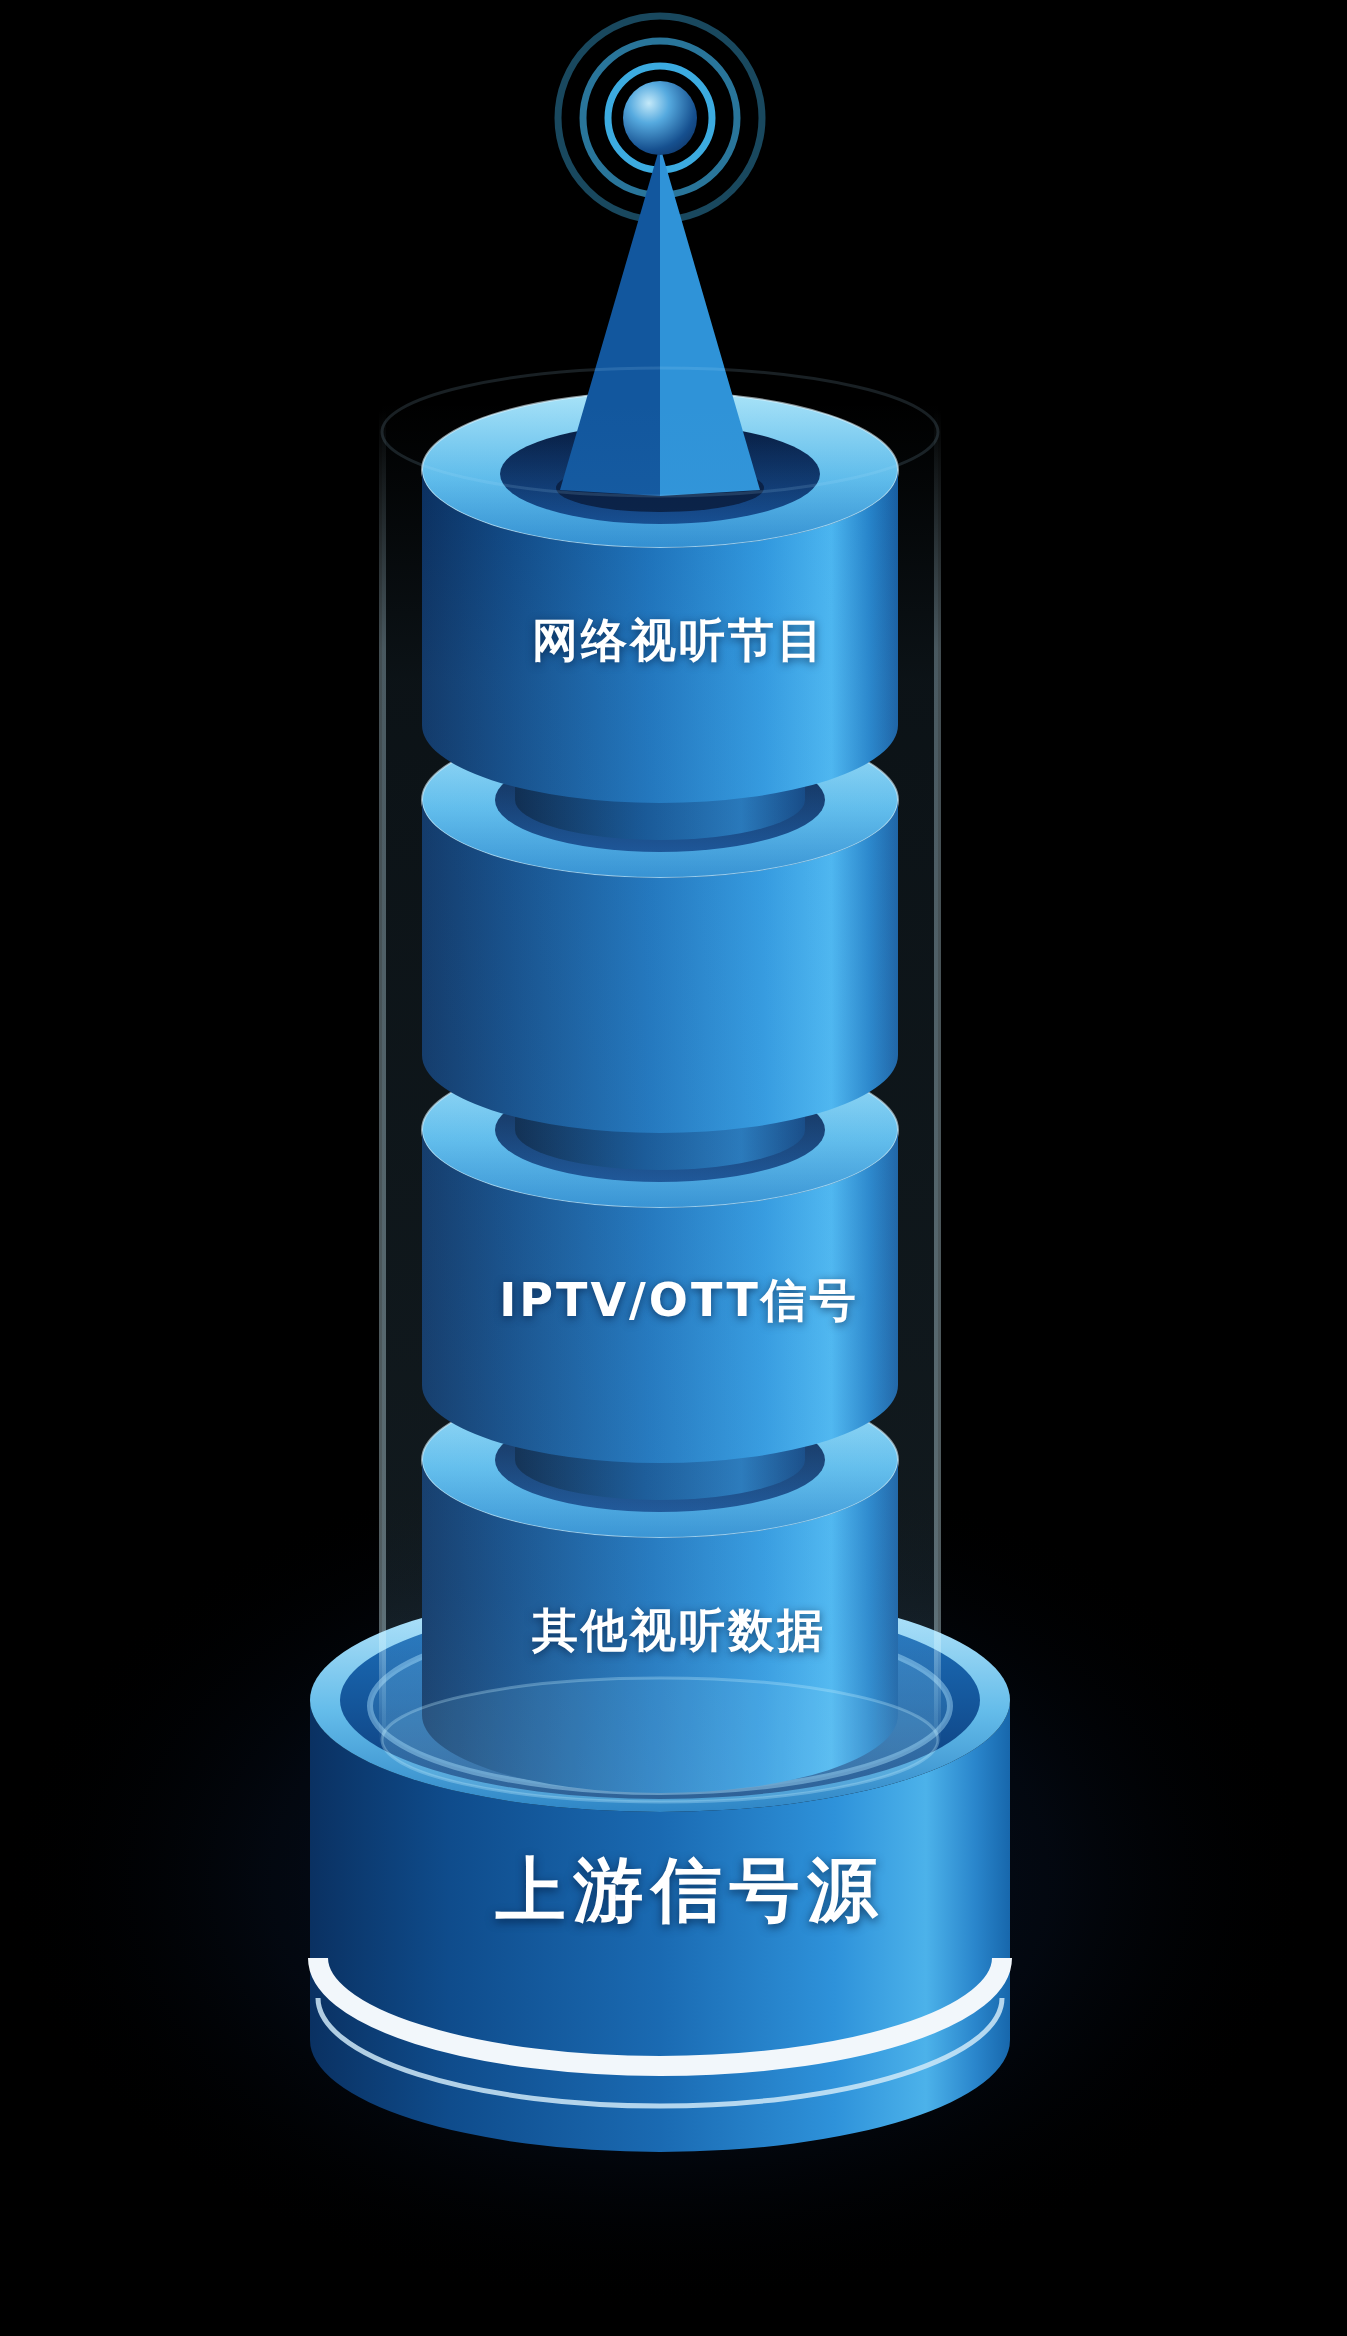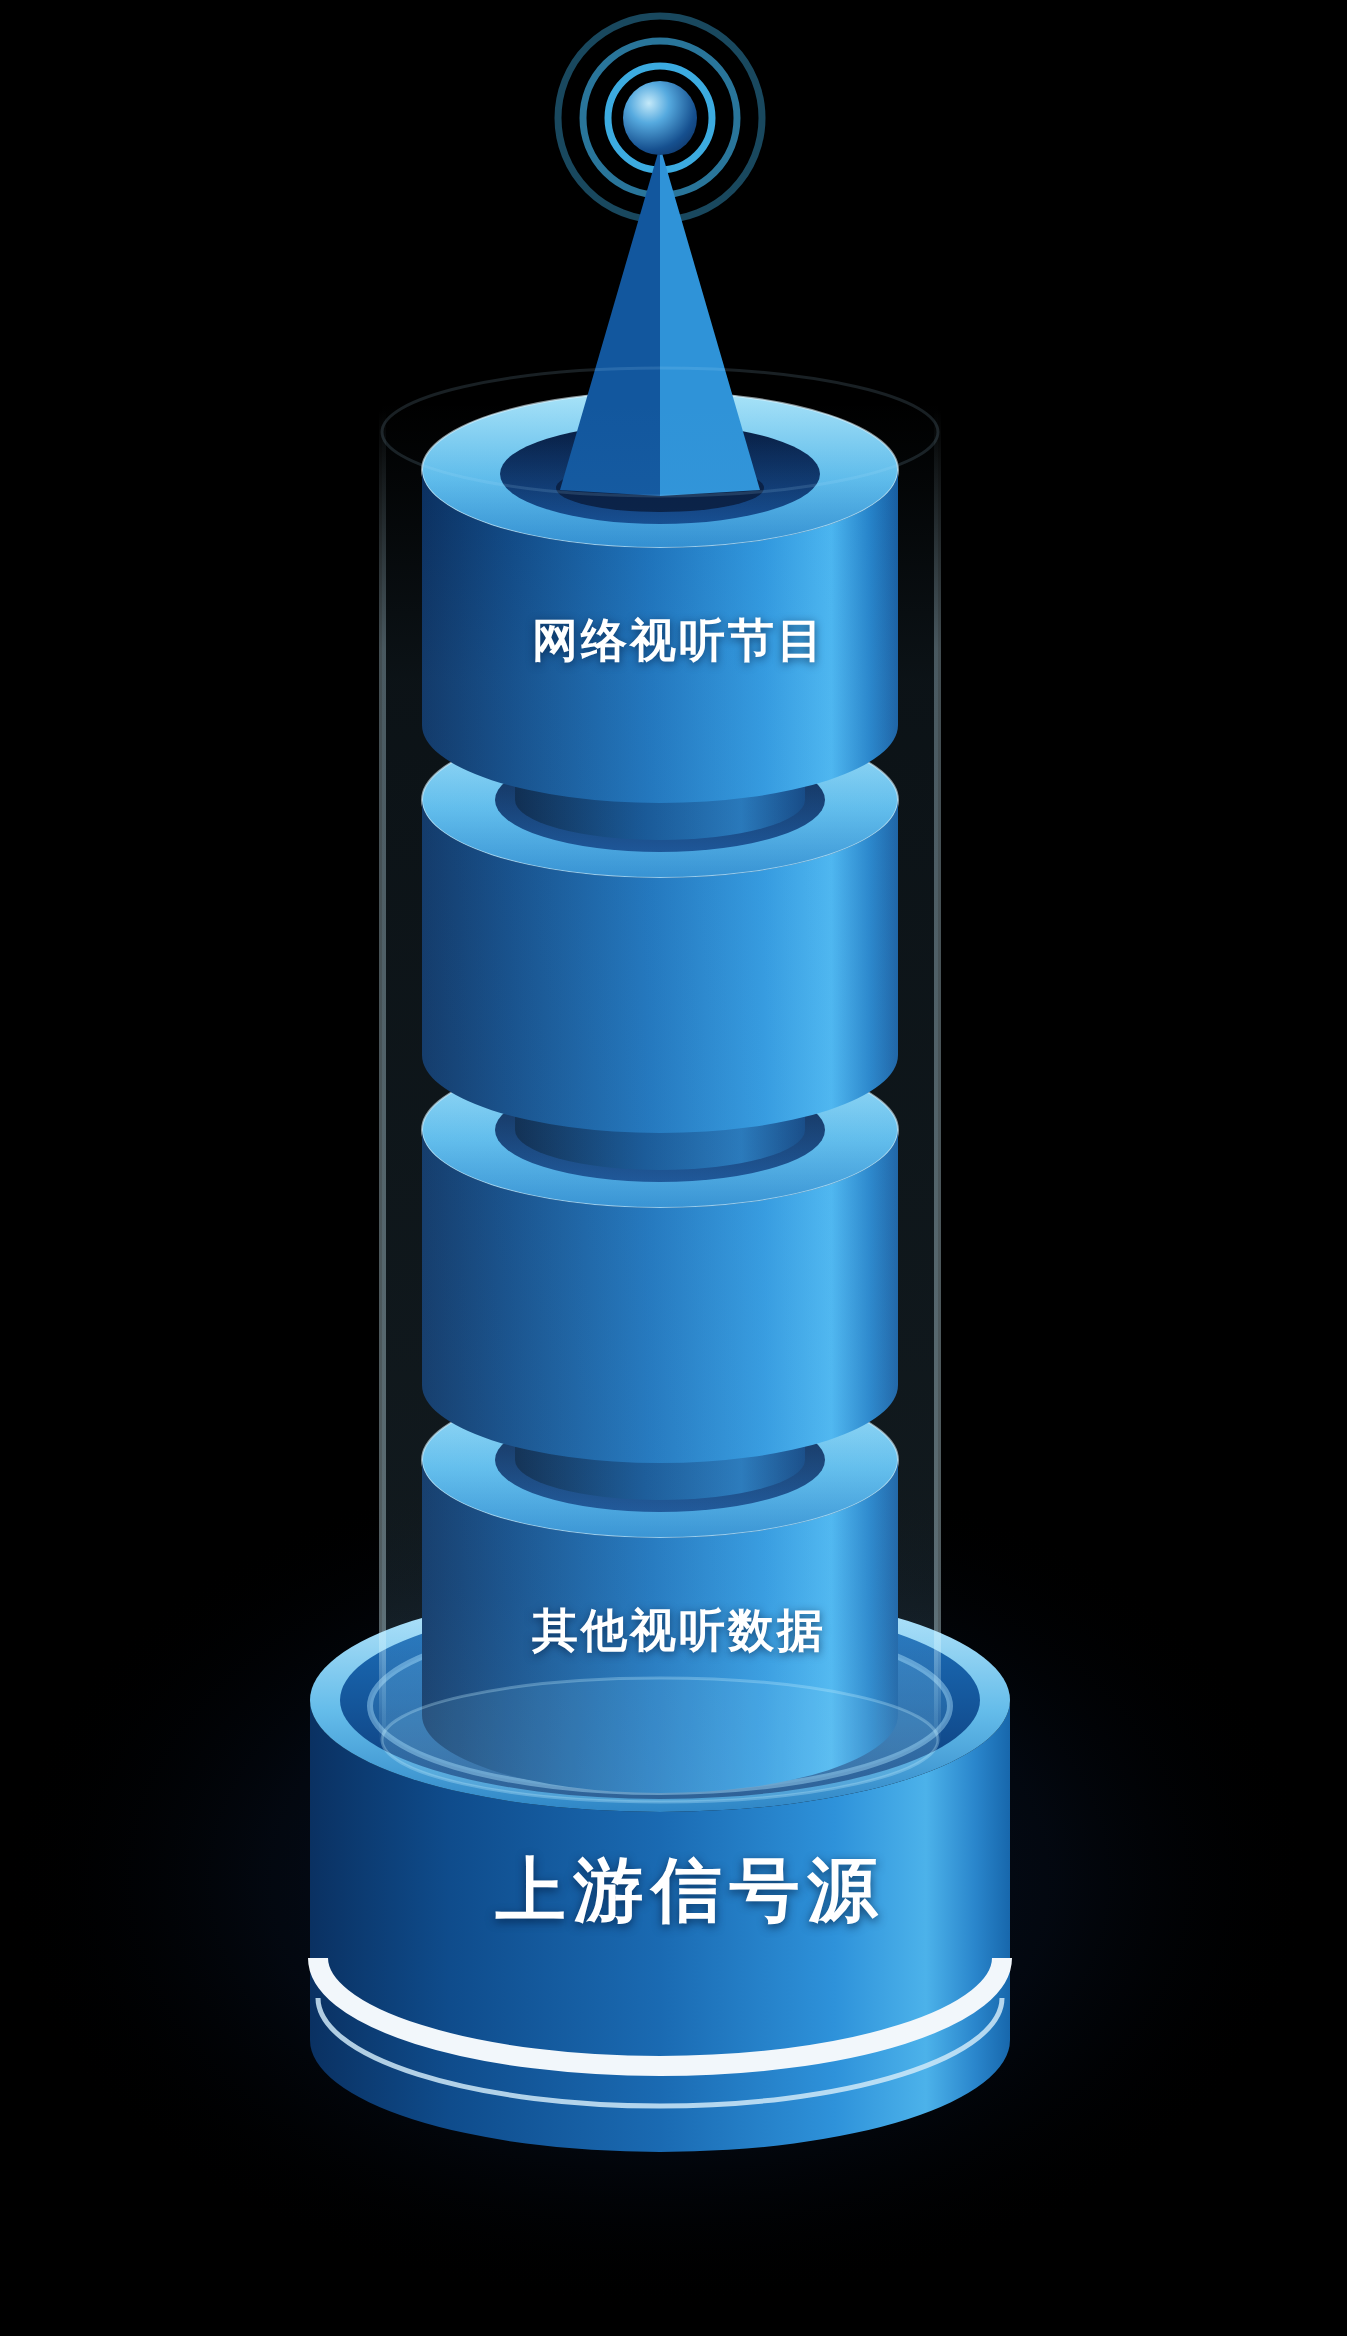--- a/index.html
+++ b/index.html
@@ -181,18 +181,19 @@
       <ellipse cx="660" cy="1740" rx="278" ry="62" fill="rgba(150,215,250,0.10)" stroke="rgba(195,238,255,0.30)" stroke-width="3"></ellipse>
       <rect x="379" y="410" width="7" height="1335" fill="url(#gEdge)"></rect>
       <rect x="934" y="410" width="7" height="1335" fill="url(#gEdge)"></rect>
       <ellipse cx="660" cy="432" rx="278" ry="64" fill="none" stroke="rgba(175,228,252,0.14)" stroke-width="3"></ellipse>
     </g>
   </svg>
 
   <div class="seg-label" style="top:610px">网络视听节目</div>
 
 
+  <div class="seg-label" style="top:1270px">IPTV/OTT信号</div>
 
   <div class="seg-label" style="top:1600px">其他视听数据</div>
 
   <div class="base-label" style="top:1848px">上游信号源</div>
 
 </div>
 
 </body></html>

